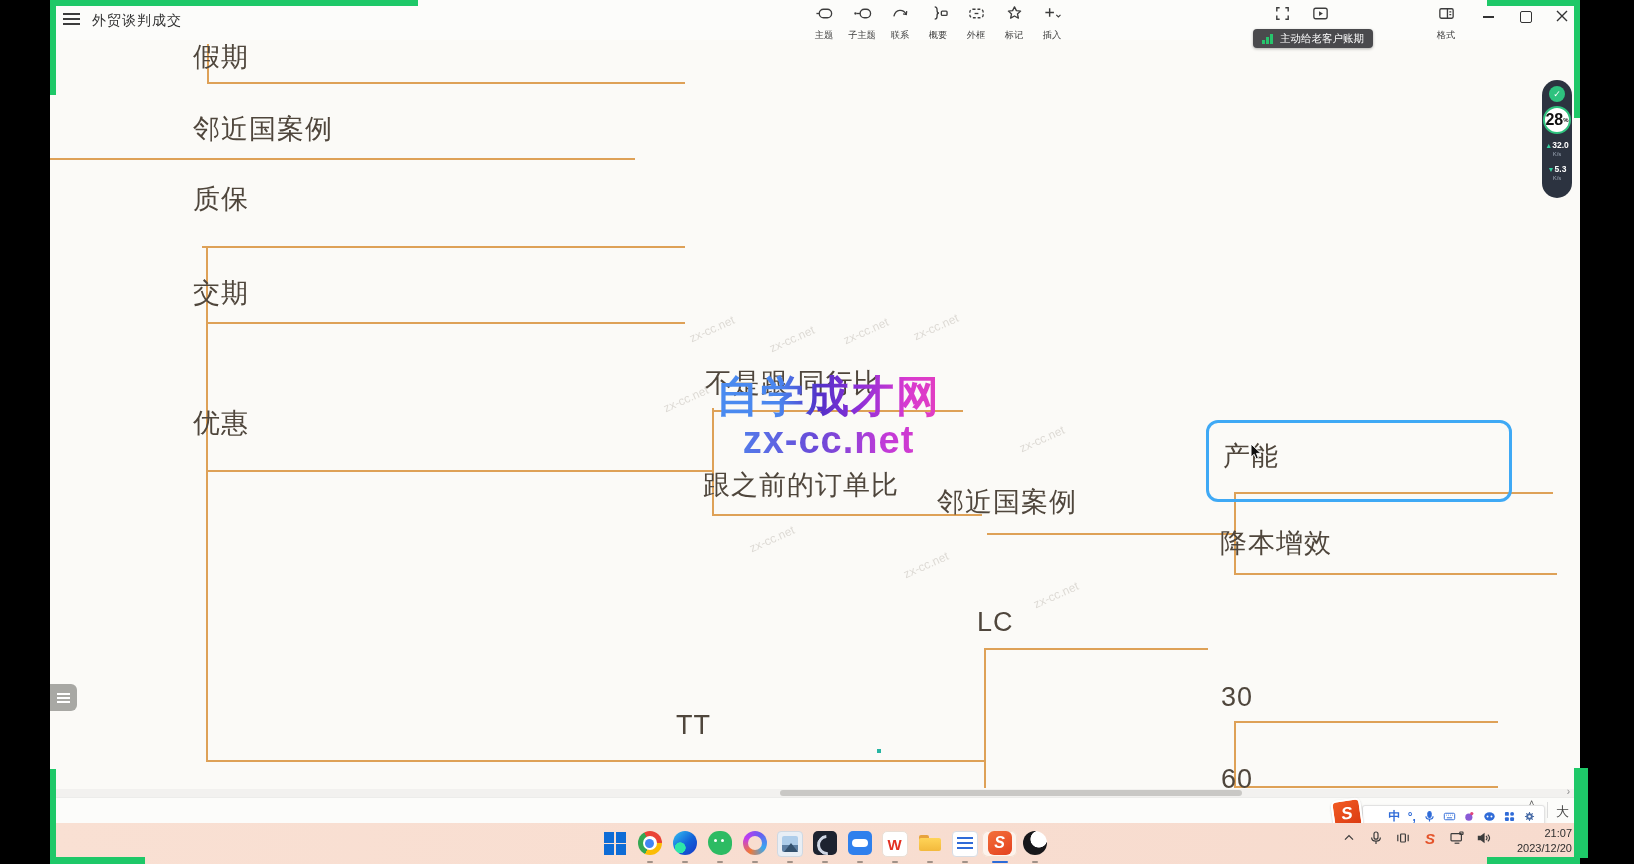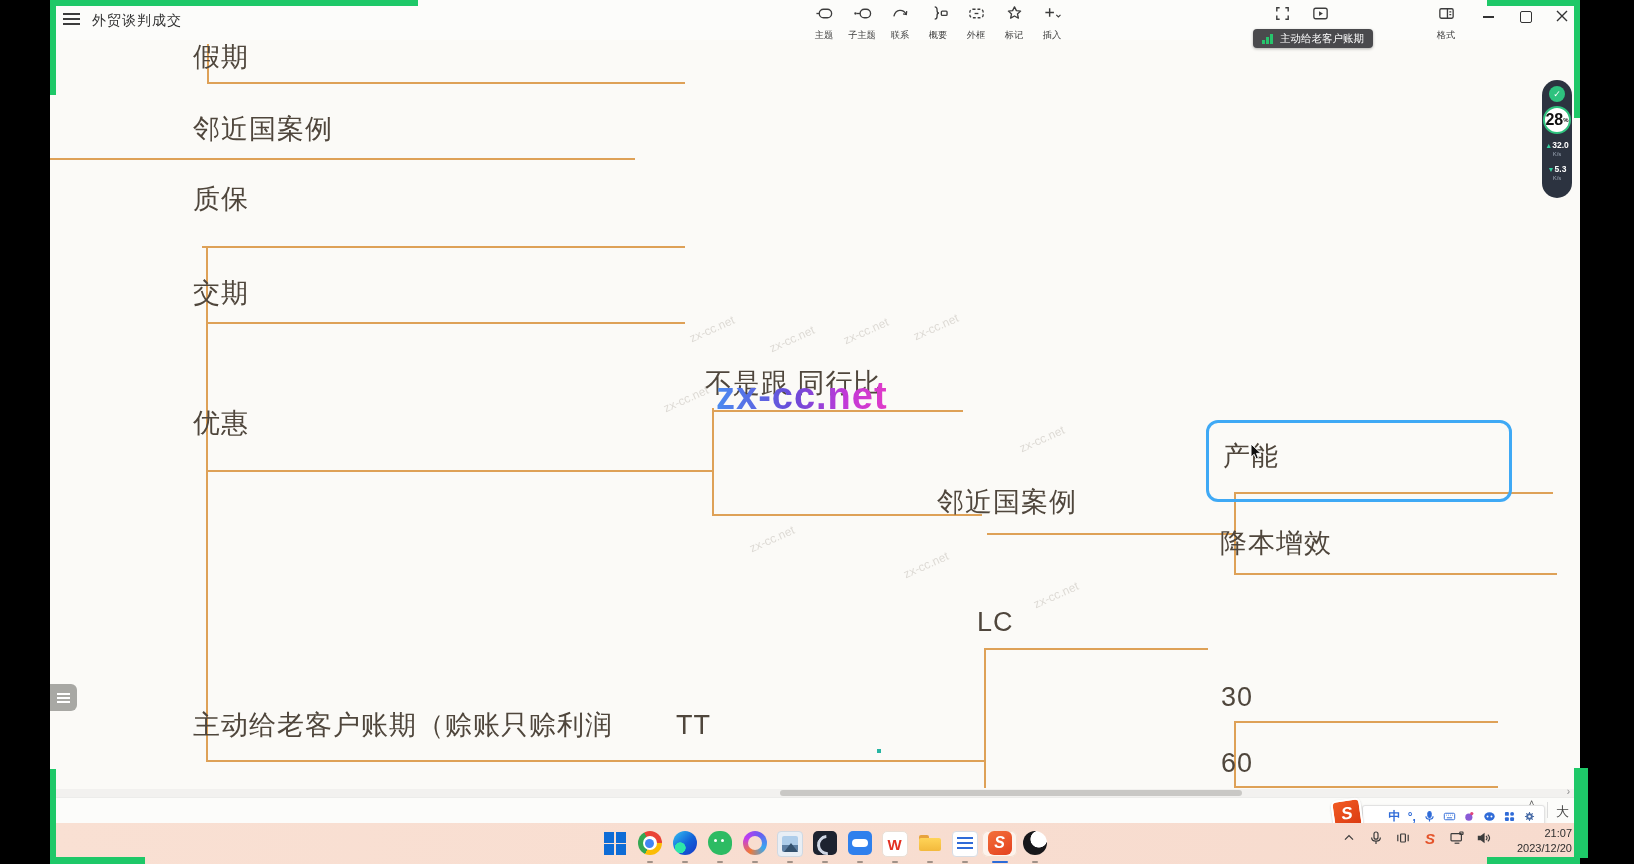--- a/index.html
+++ b/index.html
@@ -267,30 +267,31 @@
       <div class="hline" style="left:1184px;top:746px;width:264px"></div>
 
       <div id="sel-box"></div>
 
       <div class="mm-node" style="left:143px;top:2px">假期</div>
       <div class="mm-node" style="left:143px;top:74px">邻近国案例</div>
       <div class="mm-node" style="left:143px;top:144px">质保</div>
       <div class="mm-node" style="left:143px;top:238px">交期</div>
       <div class="mm-node" style="left:143px;top:368px">优惠</div>
       <div class="mm-node" style="left:655px;top:328px">不是跟 同行比</div>
+      <div class="mm-node" style="left:653px;top:430px">跟之前的订单比</div>
       <div class="mm-node" style="left:887px;top:447px">邻近国案例</div>
       <div class="mm-node" style="left:1173px;top:401px">产能</div>
       <div class="mm-node" style="left:1170px;top:488px">降本增效</div>
       <div class="mm-node" style="left:927px;top:567px">LC</div>
-      <div class="mm-node" style="left:143px;top:670px">主动给老客户账期（赊账只赊利润</div>
       <div class="mm-node" style="left:626px;top:670px">TT</div>
       <div class="mm-node" style="left:1171px;top:642px">30</div>
-      <div class="mm-node" style="left:1171px;top:708px">60</div>
+      <div class="mm-node" style="left:1171px;top:724px">60</div>
 
       <div id="wm-main">
+        <div class="l1">自学成才网</div>
         <div class="l2">zx-cc.net</div>
       </div>
 
       <div id="cursor">
         <svg width="14" height="18" viewBox="0 0 14 18">
             <path d="M1 1v13l3.2-2.7 1.9 4.6 2.3-1-1.9-4.5H11z" fill="#111" stroke="#fff" stroke-width="1"></path>
           </svg>
       </div>
 
       <div id="stray-dot"></div>

